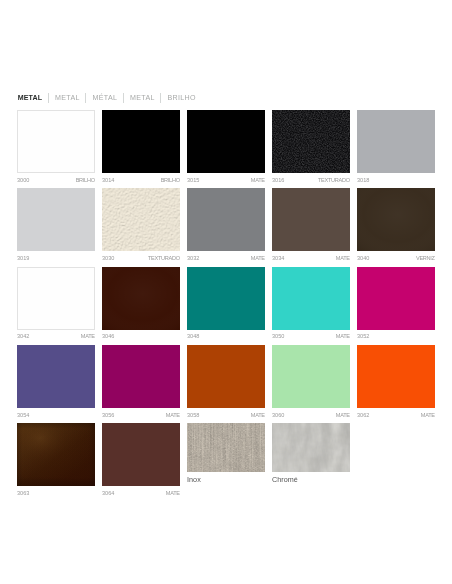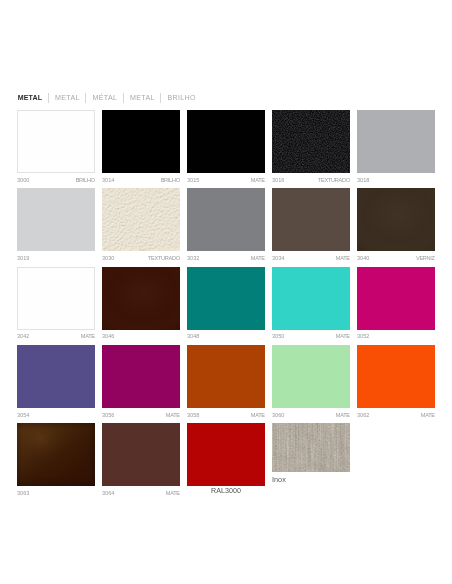--- a/index.html
+++ b/index.html
@@ -297,30 +297,34 @@
           </div>
         </div>
         <div class="cell">
           <div class="chip" style="background: rgb(88, 48, 42);"></div>
           <div class="caption">
             <span>3064</span>
             <span class="fin">MATE</span>
           </div>
         </div>
         <div class="cell">
-          <div class="chip" style="background: rgb(181, 3, 3);"></div>
-          <div class="caption center">
-            <span>RAL3000</span>
-          </div>
-        </div>
-        <div class="cell">
           <div class="chip" style="background: rgb(181, 173, 160); height: 49px;">
             <svg class="tex" preserveAspectRatio="none">
               <rect width="100%" height="100%" fill="#b5ada0" filter="url(#f-brushed)"></rect>
             </svg>
           </div>
           <div class="caption left">
             <span>Inox</span>
           </div>
         </div>
+        <div class="cell">
+          <div class="chip" style="background: rgb(206, 205, 201); height: 49px;">
+            <svg class="tex" preserveAspectRatio="none">
+              <rect width="100%" height="100%" fill="#cecdc9" filter="url(#f-chrome)"></rect>
+            </svg>
+          </div>
+          <div class="caption left">
+            <span>Chromé</span>
+          </div>
+        </div>
       </div>
     </div>
 </div>
 
 </body></html>

